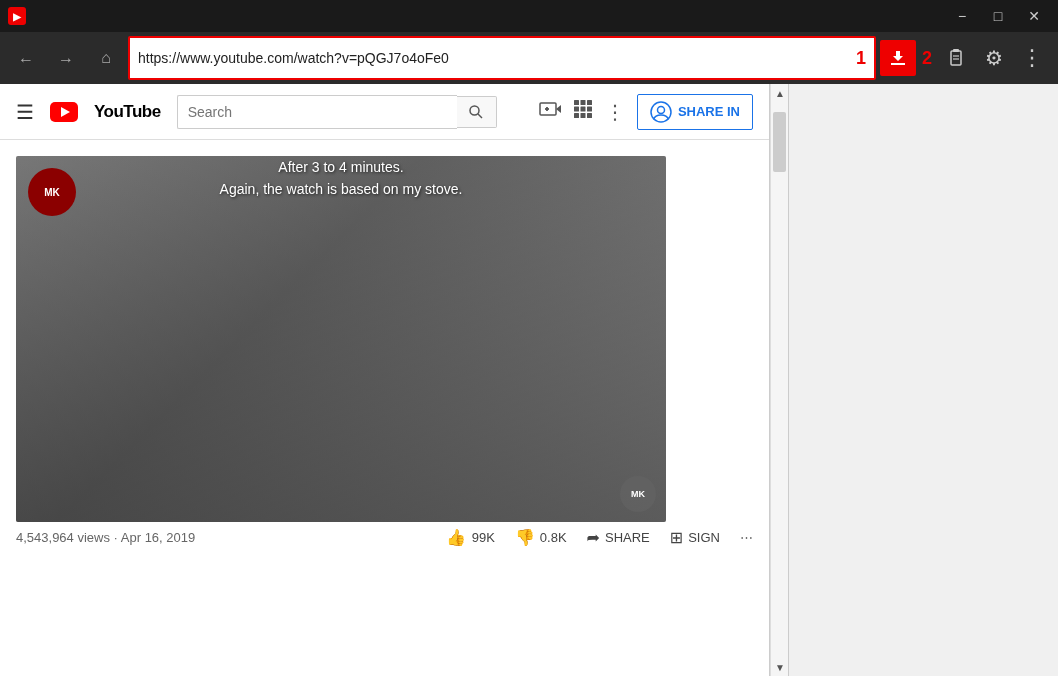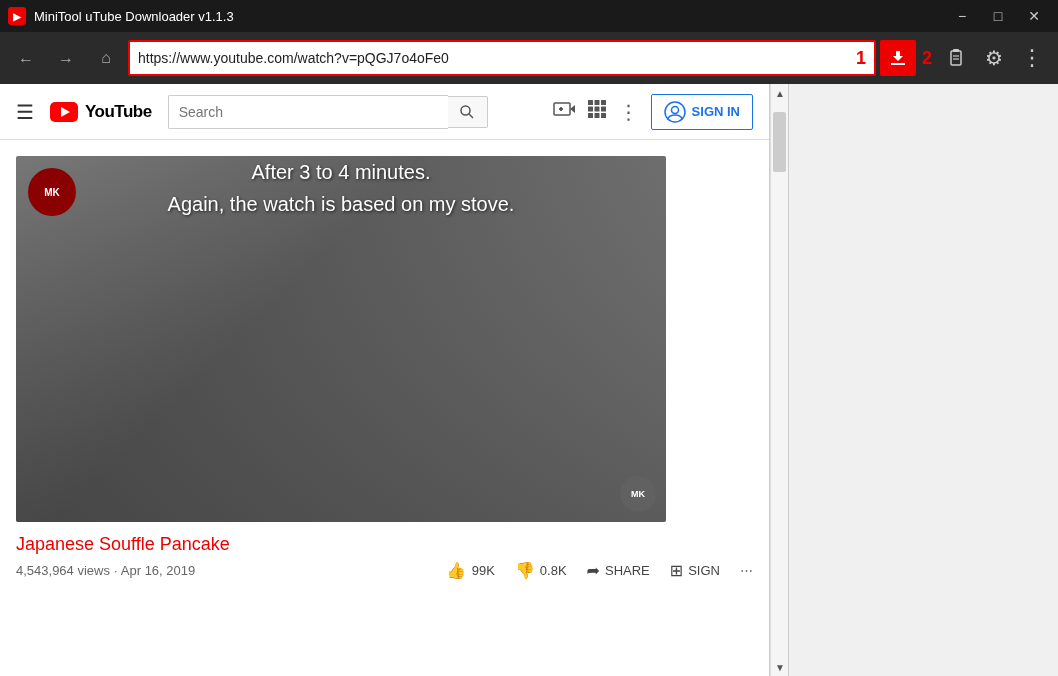--- a/index.html
+++ b/index.html
@@ -35,21 +35,21 @@
       color: #aaa; cursor: pointer; border-radius: 3px;
       font-size: 16px;
     }
 
     .address-bar-wrapper {
       flex: 1;
       display: flex;
       align-items: center;
       border: 2px solid #e00;
       background: #fff;
-      height: 36px;
+      height: 44px;
       border-radius: 2px;
       padding: 0 8px;
     }
     .address-input {
       flex: 1;
       border: none;
       outline: none;
       font-size: 14px;
       color: #222;
       background: transparent;
@@ -103,21 +103,21 @@
       height: 56px;
       background: #fff;
       border-bottom: 1px solid #ddd;
       display: flex;
       align-items: center;
       padding: 0 16px;
       gap: 16px;
       flex-shrink: 0;
     }
     .yt-menu-icon { font-size: 20px; color: #333; cursor: pointer; }
-    .yt-logo { display: flex; align-items: center; gap: 3px; }
+    .yt-logo { display: flex; align-items: center; gap: 12px; }
     .yt-search-bar {
       flex: 1;
       display: flex;
       align-items: center;
       max-width: 320px;
     }
     .yt-search-input {
       flex: 1;
       height: 32px;
       border: 1px solid #ccc;
@@ -175,21 +175,21 @@
     .video-thumbnail-overlay {
       position: absolute;
       inset: 0;
       background: linear-gradient(180deg, rgba(80,80,80,0.3) 0%, rgba(50,50,50,0.6) 100%);
     }
     .video-caption {
       position: relative;
       z-index: 1;
       color: white;
       text-align: center;
-      font-size: 20px;
+      font-size: 14px;
       line-height: 1.6;
       text-shadow: 1px 1px 3px rgba(0,0,0,0.7);
     }
     .video-logo {
       position: absolute;
       top: 12px;
       left: 12px;
       width: 48px;
       height: 48px;
       background: #8b0000;
@@ -278,21 +278,20 @@
     }
   </style>
 </head>
 <body>
 
 <div class="title-bar">
   <div class="title-bar-left">
     <div class="title-bar-icon">
       <span>▶</span>
     </div>
-    <span>MiniTool uTube Downloader v1.1.3</span>
   </div>
   <div class="title-bar-controls">
     <div class="title-bar-btn">−</div>
     <div class="title-bar-btn">□</div>
     <div class="title-bar-btn close">✕</div>
   </div>
 </div>
 
 <div class="nav-bar">
   <div class="nav-btn">←</div>
@@ -376,40 +375,39 @@
             <rect x="14" y="14" width="5" height="5" rx="0.5"></rect>
           </svg>
         </span>
         <span class="yt-icon-btn">⋮</span>
         <div class="yt-sign-in">
           <svg width="22" height="22" viewBox="0 0 22 22" fill="none">
             <circle cx="11" cy="11" r="10" stroke="#1a73e8" stroke-width="1.5"></circle>
             <circle cx="11" cy="9" r="3.5" stroke="#1a73e8" stroke-width="1.5" fill="none"></circle>
             <path d="M3.5 18.5 Q5 14 11 14 Q17 14 18.5 18.5" stroke="#1a73e8" stroke-width="1.5" fill="none"></path>
           </svg>
-          <span style="color:#1a73e8;font-weight:600;font-size:13px;">SIGN IN</span>
+          <span style="color:#1a73e8;font-weight:600;font-size:13px;">SHARE IN</span>
         </div>
       </div>
     </div>
 
     <div class="yt-content">
 
       <div class="video-thumbnail">
         <div class="video-thumbnail-overlay"></div>
         <div class="video-logo">
           <span>MK</span>
         </div>
         <div class="video-caption">
           <div>After 3 to 4 minutes.</div>
           <div>Again, the watch is based on my stove.</div>
         </div>
         <div class="watermark-bottom-right">MK</div>
       </div>
 
-      <div class="video-title">Japanese Souffle Pancake</div>
 
       <div class="video-meta">
         <span>
           <span>4,543,964 views</span> · <span>Apr 16, 2019</span>
         </span>
         <div class="video-actions">
           <div class="action-btn">
             <span class="icon">👍</span>
             <span>99K</span>
           </div>

